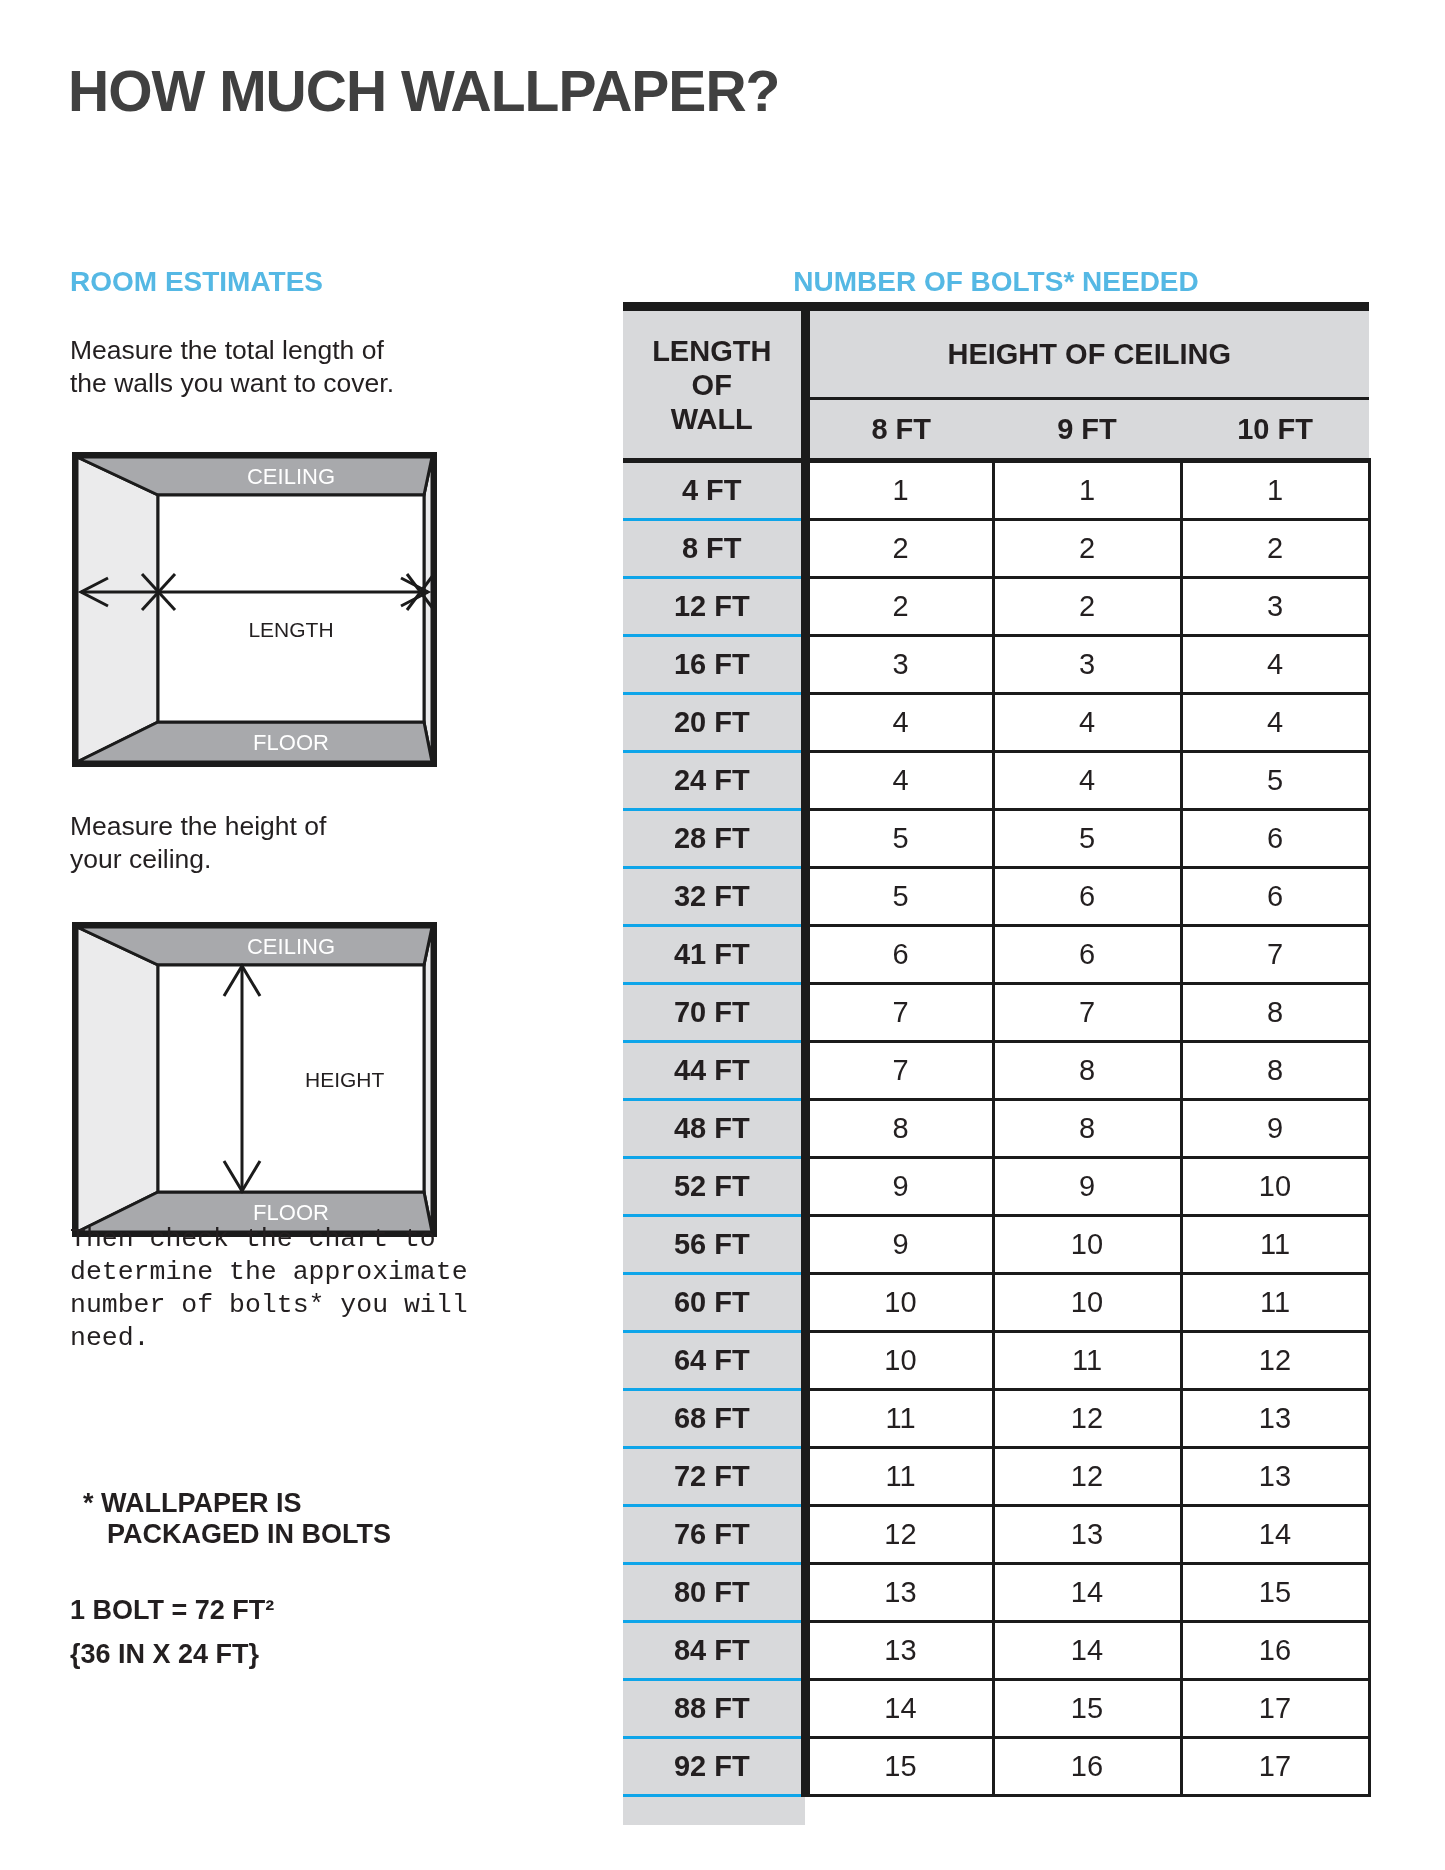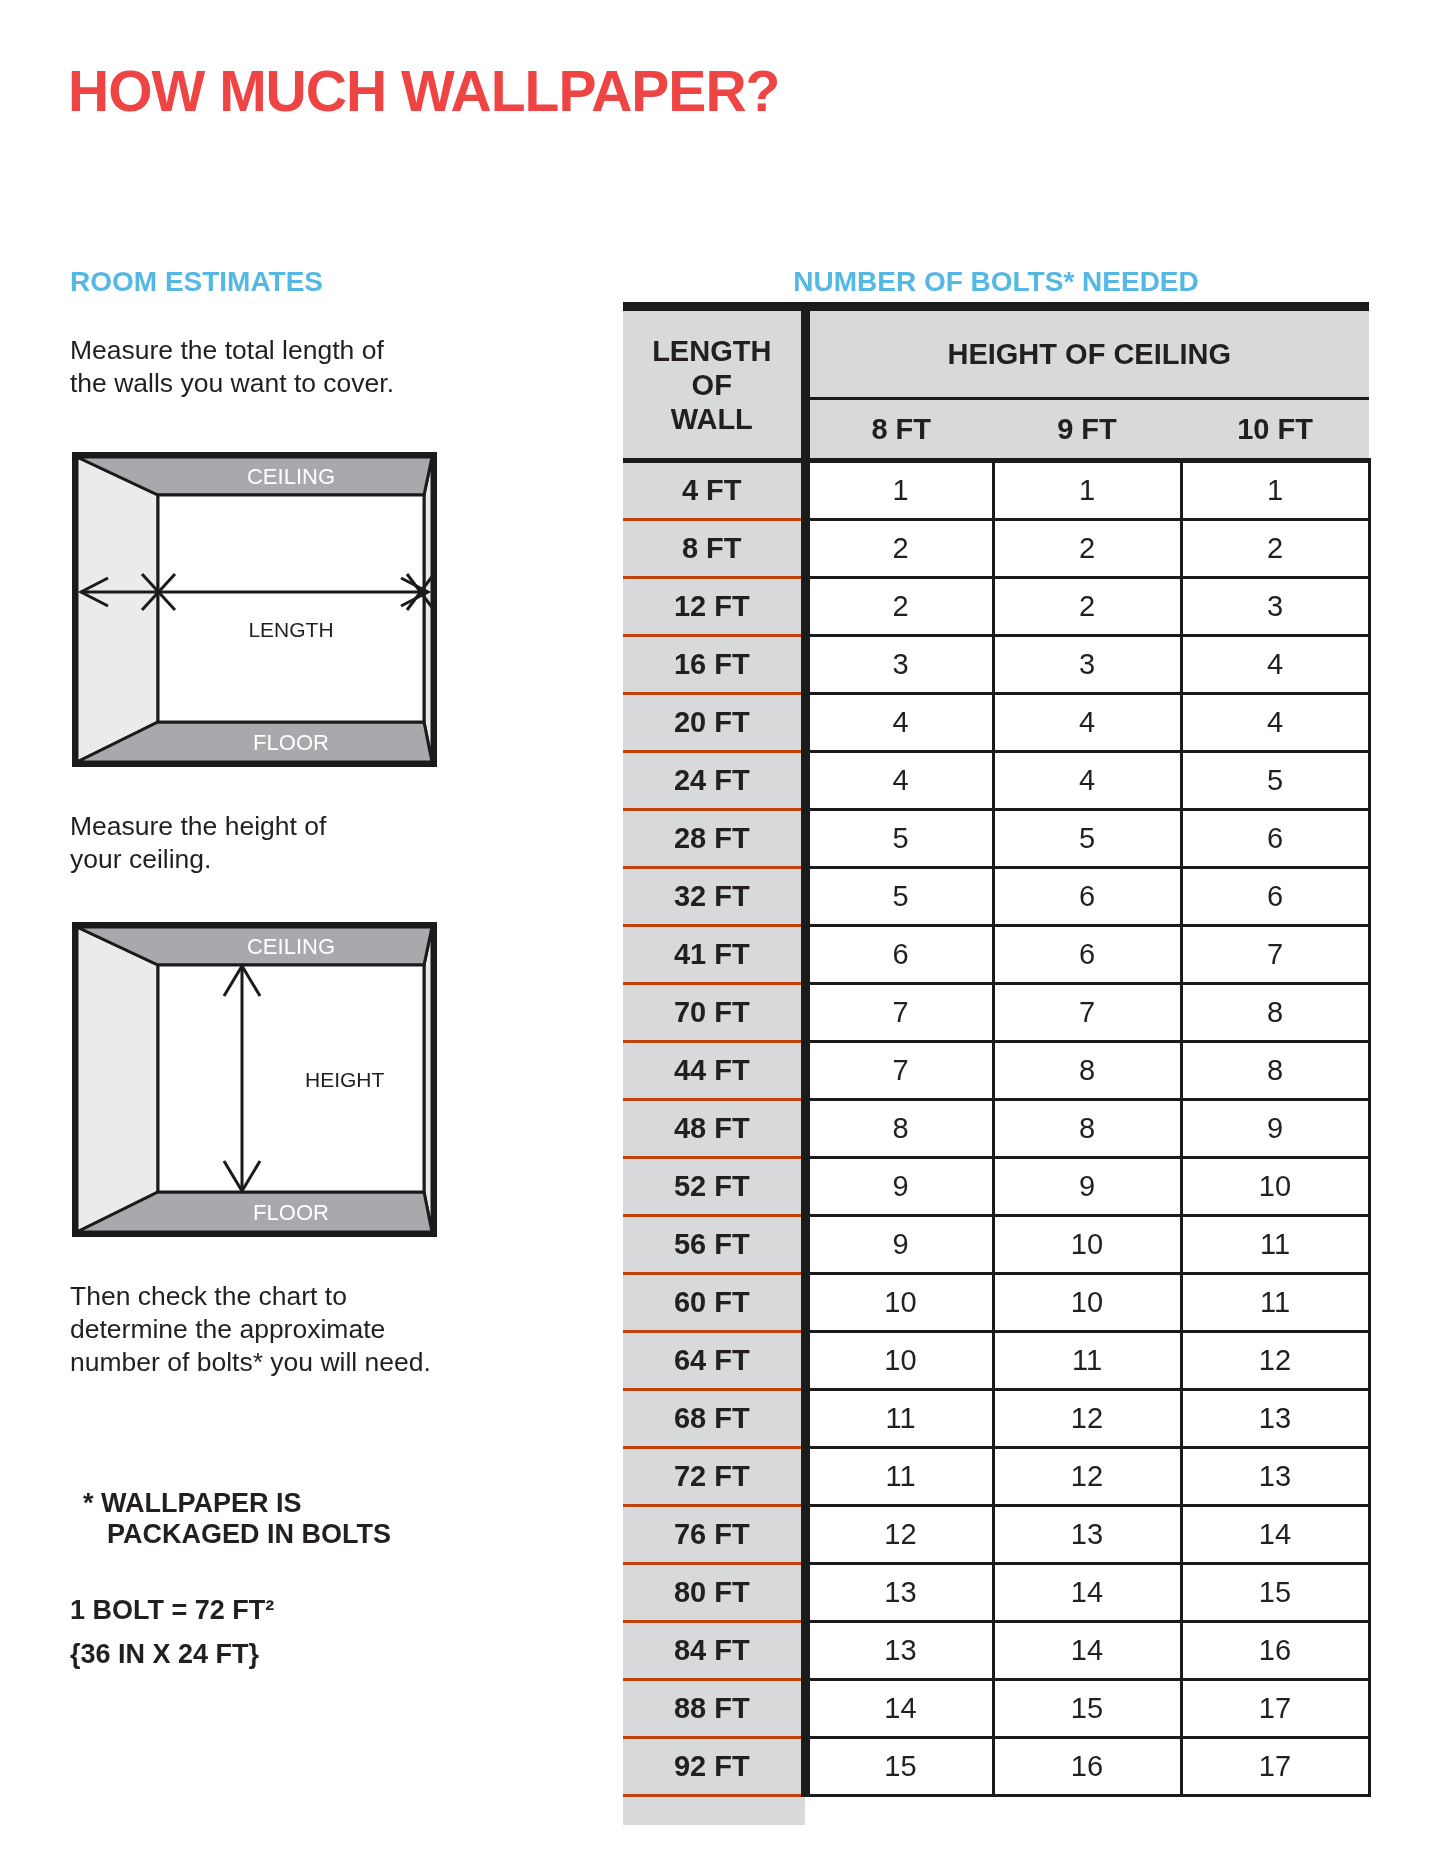--- a/index.html
+++ b/index.html
@@ -9,33 +9,33 @@
     background:#ffffff;
     font-family:"Liberation Sans","DejaVu Sans",sans-serif;
     color:#231f20;
     overflow:hidden;
   }
   .abs{position:absolute;}
   .page-title{
     left:68px;top:58px;
     font-size:57px;font-weight:bold;
     letter-spacing:-1px;
-    color:#ef4444;
+    color:#404040;
   }
   .section-head{
     font-size:28px;font-weight:bold;color:#55b8e4;letter-spacing:0px;
   }
   .room-estimates-head{left:70px;top:266px;}
   .table-head{left:623px;top:266px;width:746px;text-align:center;}
   .body-text{
     font-size:26.5px;line-height:33px;white-space:pre-line;color:#231f20;
   }
   .para1{left:70px;top:334px;width:400px;}
   .para2{left:70px;top:810px;width:400px;}
-  .para3{left:70px;top:1280px;width:430px;}
+  .para3{left:70px;top:1223px;width:430px;font-family:Liberation Mono, monospace;}
   .footnote{
     left:83px;top:1488px;font-size:27px;font-weight:bold;line-height:31px;color:#231f20;
   }
   .footnote .indent{padding-left:24px;}
   .boltspec{
     left:70px;top:1588px;font-size:27px;font-weight:bold;line-height:44px;color:#231f20;white-space:pre-line;
   }
   .diagram1{left:72px;top:452px;}
   .diagram2{left:72px;top:922px;}
 
@@ -64,21 +64,21 @@
   }
   th.sub-head{
     background:#d8d9db;font-weight:bold;
     border-bottom:5px solid #1b1b1b;
     height:56px;width:188px;
   }
   td.label{
     background:#d8d9db;font-weight:bold;
     border-right:9px solid #1b1b1b;
     border-top:3px solid #1b1b1b;
-    border-bottom:3px solid #c2410c;
+    border-bottom:3px solid #0ea5e9;
     height:53px;
   }
   td.val{
     background:#ffffff;
     border:3px solid #1b1b1b;
     height:53px;font-weight:normal;
   }
   tr.stub-row td{border:none;height:26px;background:#ffffff;}
   tr.stub-row td.stub{background:#d8d9db;}
 

